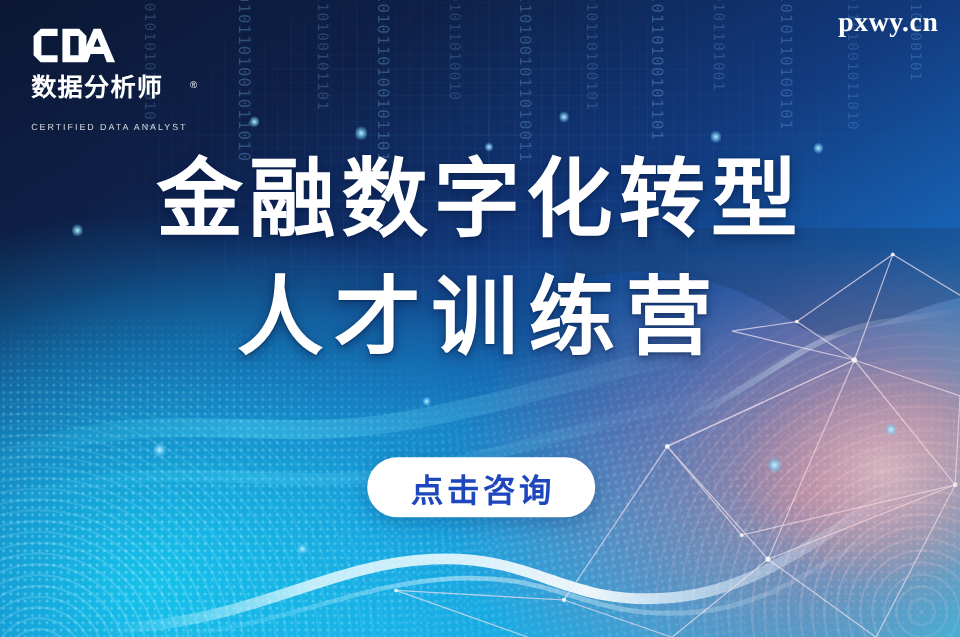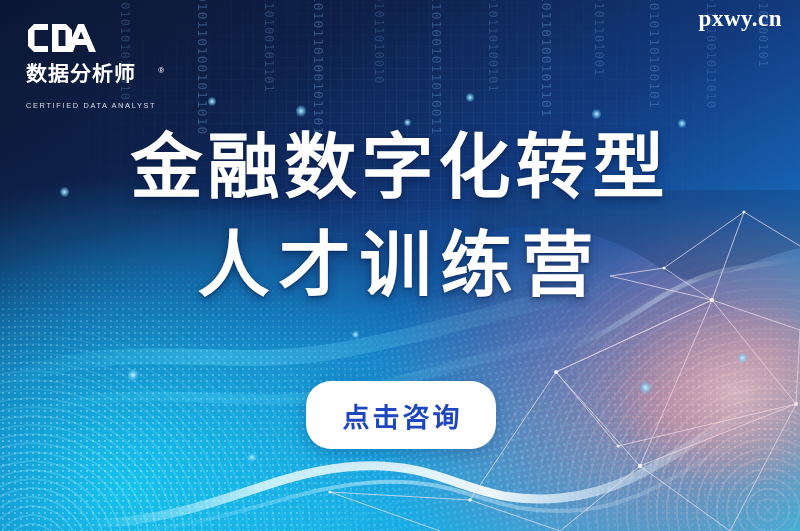--- a/index.html
+++ b/index.html
@@ -166,21 +166,21 @@
     white-space: nowrap;
   }
   #headline .line-2 { letter-spacing: 9px; }
 
   
   #cta {
     position: absolute;
     left: 306px;
     top: 381px;
     width: 190px;
-    height: 68px;
+    height: 50px;
     border-radius: 25px;
     background: #ffffff;
     border: none;
     color: #1e46bd;
     font-family: "Liberation Sans", "DejaVu Sans", sans-serif;
     font-size: 27px;
     font-weight: 700;
     letter-spacing: 3px;
     text-indent: 3px;
     cursor: pointer;

